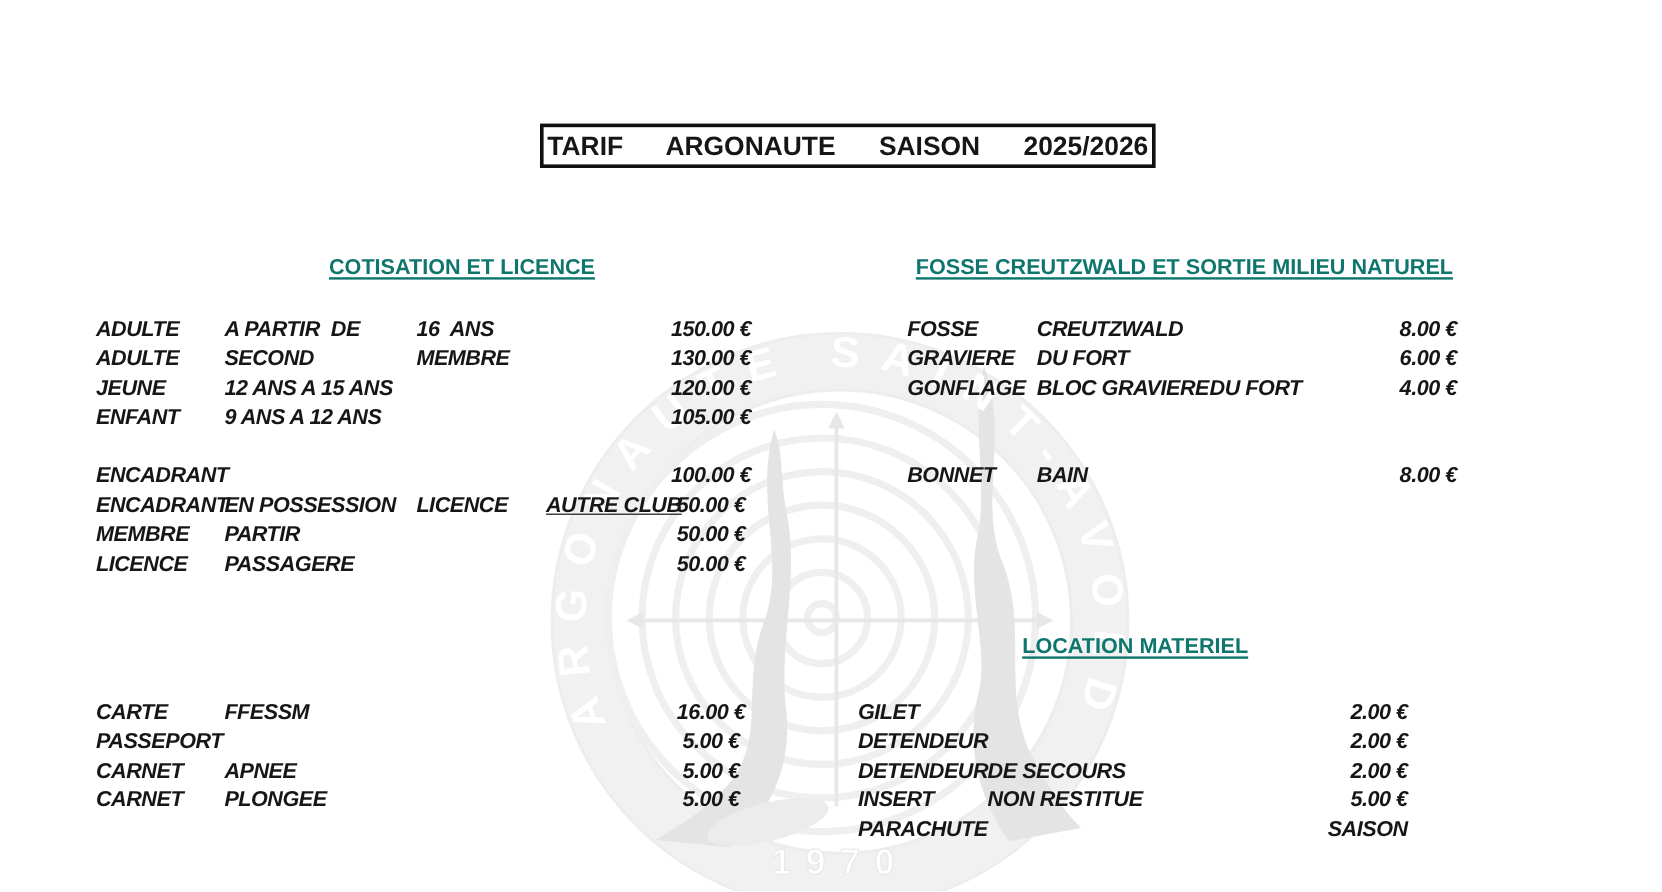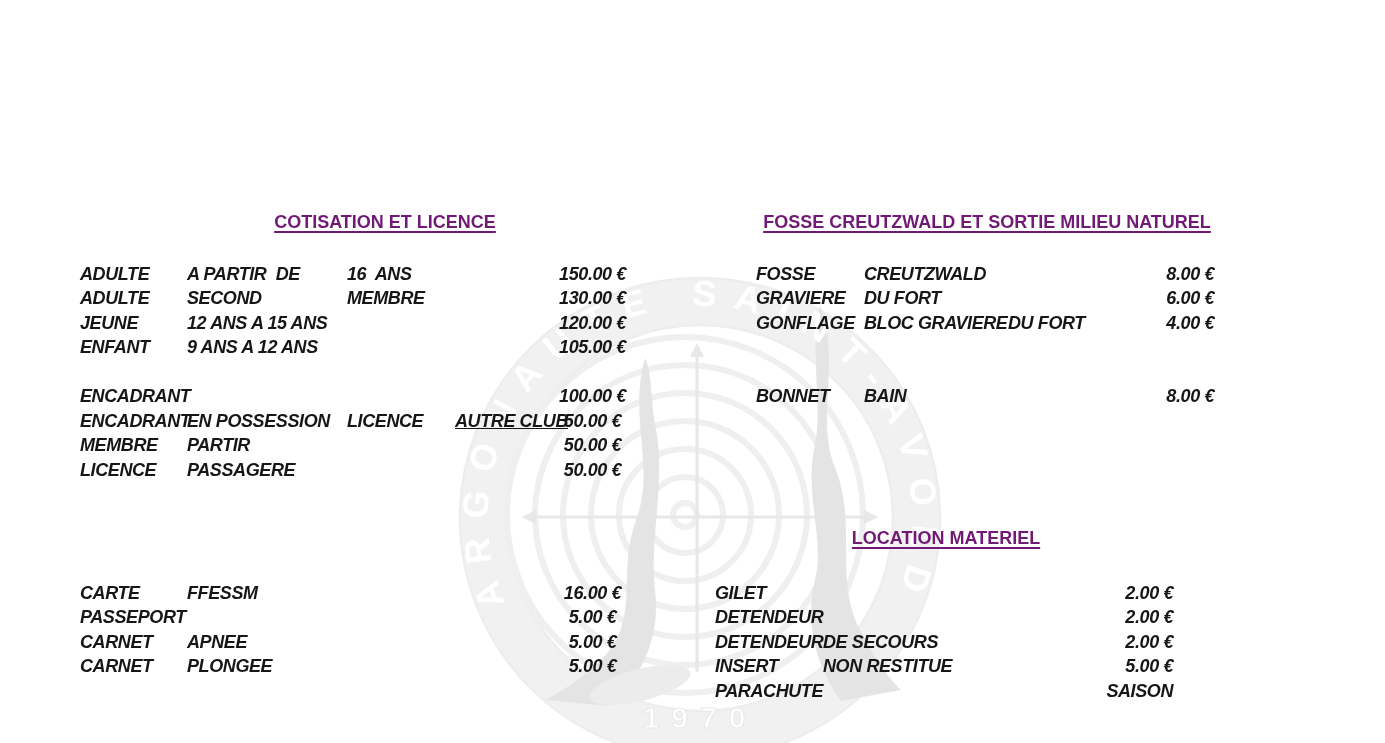--- a/index.html
+++ b/index.html
@@ -21,21 +21,21 @@
     font-weight:bold;font-size:22px;letter-spacing:0px;
     word-spacing:30px;white-space:pre;color:#161616;
   }
   .section{position:absolute;}
   .sec-cotisation{left:80px;top:212px;width:610px;height:280px;}
   .sec-fosse{left:715px;top:212px;width:462px;height:280px;margin-left:41px;}
   .sec-fournitures{left:80px;top:528px;width:610px;height:190px;}
   .sec-location{left:715px;top:528px;width:462px;height:190px;}
   .heading-wrap{position:absolute;left:0;top:0;width:100%;text-align:center;}
   .heading{
-    font-weight:bold;font-size:18px;color:#701a75;
+    font-weight:bold;font-size:18px;color:#0f766e;
     text-decoration:underline;text-decoration-thickness:2px;text-underline-offset:3px;
     white-space:nowrap;
   }
   .rows{position:absolute;left:0;width:100%;}
   .sec-cotisation .rows,.sec-fosse .rows{top:50px;}
   .sec-fournitures .rows,.sec-location .rows{top:53px;}
   .row{position:relative;height:24.45px;}
   .cell{
     position:absolute;top:2px;
     font-weight:bold;font-style:italic;font-size:18px;letter-spacing:-0.4px;
@@ -89,20 +89,23 @@
     </g>
 
     <path id="wm-arc" d="M 508,608 A 212,212 0 1 1 892,608" fill="none"></path>
     <text font-family="Liberation Sans, sans-serif" font-size="36" font-weight="bold" fill="#ffffff" letter-spacing="17">
       <textPath href="#wm-arc" startOffset="50%" text-anchor="middle">ARGONAUTE SAINT-AVOLD</textPath>
     </text>
 
     <text x="700" y="728" text-anchor="middle" font-family="Liberation Sans, sans-serif" font-size="30" font-weight="bold" fill="#ffffff" stroke="#e8e8e8" stroke-width="1" letter-spacing="12">1970</text>
   </svg>
 
+  <div class="title-box">
+    <span class="title-text">TARIF ARGONAUTE SAISON 2025/2026</span>
+  </div>
 
   <div class="section sec-cotisation t-left">
     <div class="heading-wrap">
       <span class="heading">COTISATION ET LICENCE</span>
     </div>
     <div class="rows">
         <div class="row">
           <span class="cell c1">ADULTE</span>
           <span class="cell c2">A PARTIR  DE</span>
           <span class="cell c3">16  ANS</span>

